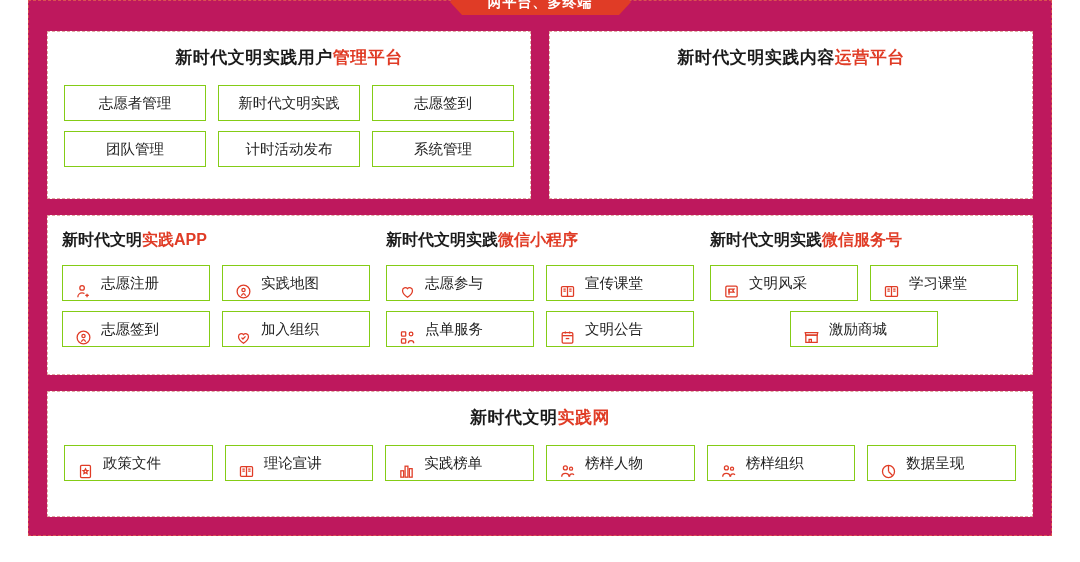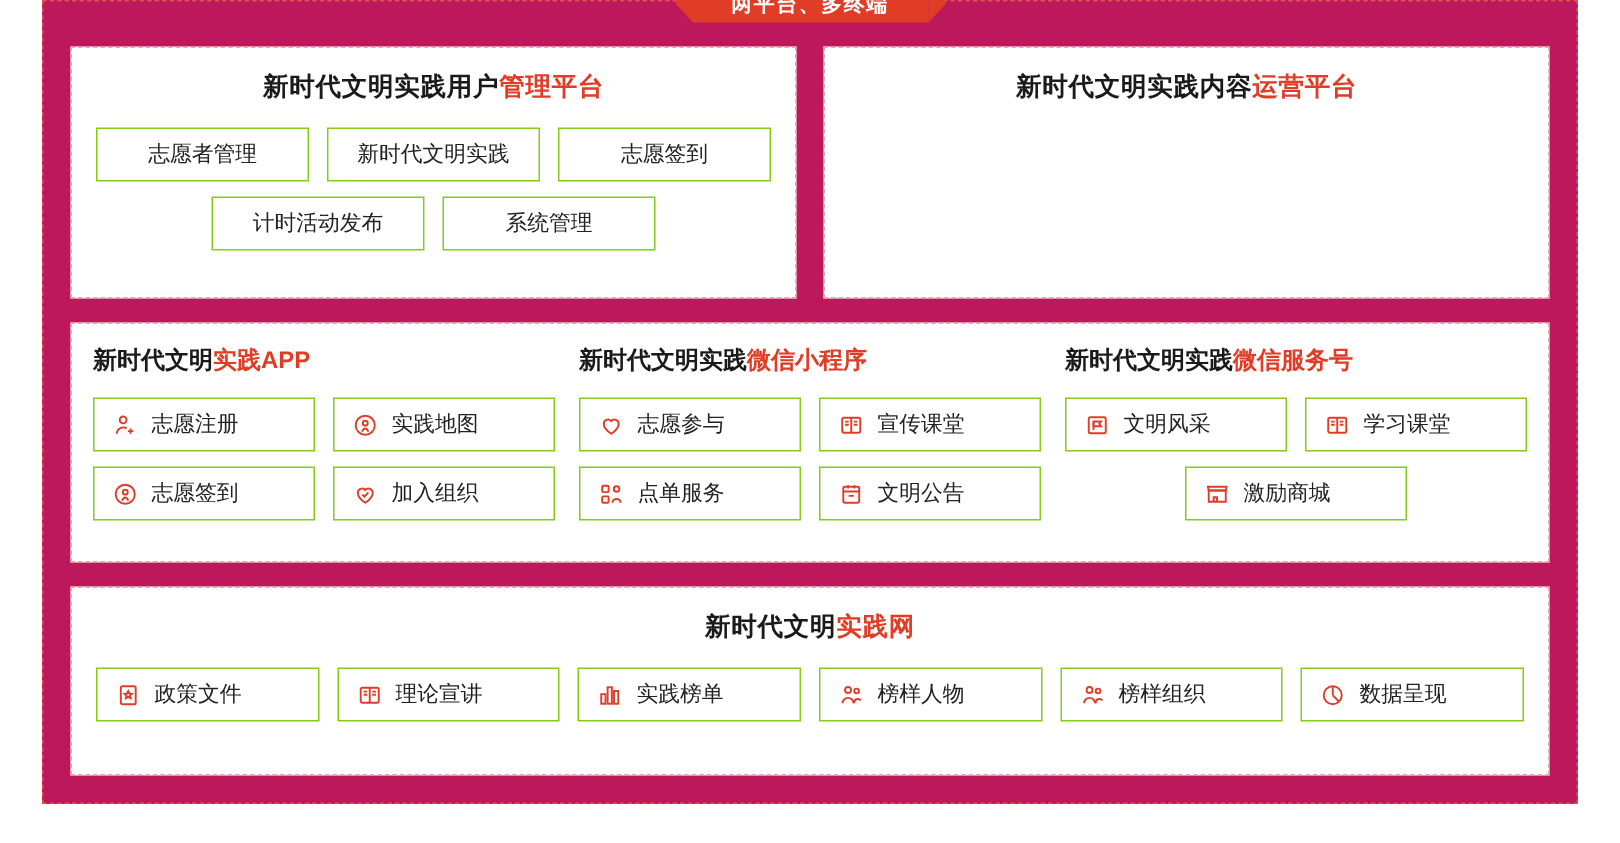--- a/index.html
+++ b/index.html
@@ -137,21 +137,21 @@
     color: #222222;
     text-align: center;
     background: #ffffff;
     white-space: nowrap;
     overflow: hidden;
   }
   .cell.icon-cell {
     text-align: left;
     padding-left: 12px;
     display: flex;
-    align-items: center;
+    align-items: flex-end;
     gap: 9px;
   }
   .cell .ico {
     width: 17px;
     height: 17px;
     flex: 0 0 17px;
     display: inline-block;
     color: #e03c26;
   }
   .cell .ico svg { display: block; }
@@ -176,20 +176,21 @@
     <div class="row row-1">
 
       <div class="panel">
         <div class="panel-title">
           <span>新时代文明实践用户</span><span class="hl">管理平台</span>
         </div>
         <div class="cells cols3">
           <div class="cell">志愿者管理</div>
           <div class="cell">新时代文明实践</div>
           <div class="cell">志愿签到</div>
+          <div class="cell">团队管理</div>
           <div class="cell">计时活动发布</div>
           <div class="cell">系统管理</div>
         </div>
       </div>
 
       <div class="panel">
         <div class="panel-title">
           <span>新时代文明实践内容</span><span class="hl">运营平台</span>
         </div>
       </div>

